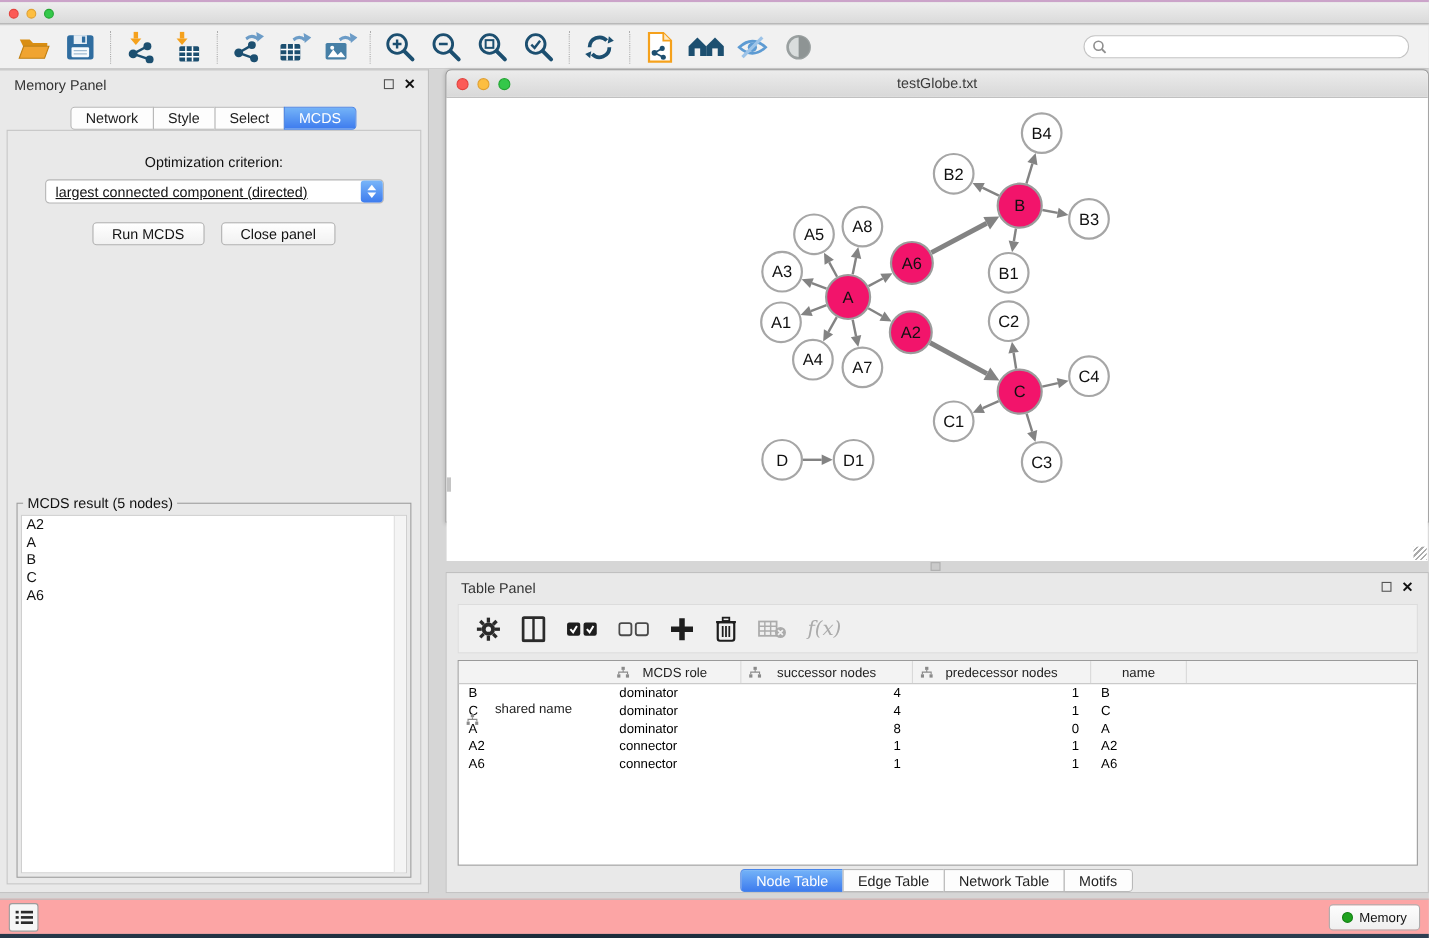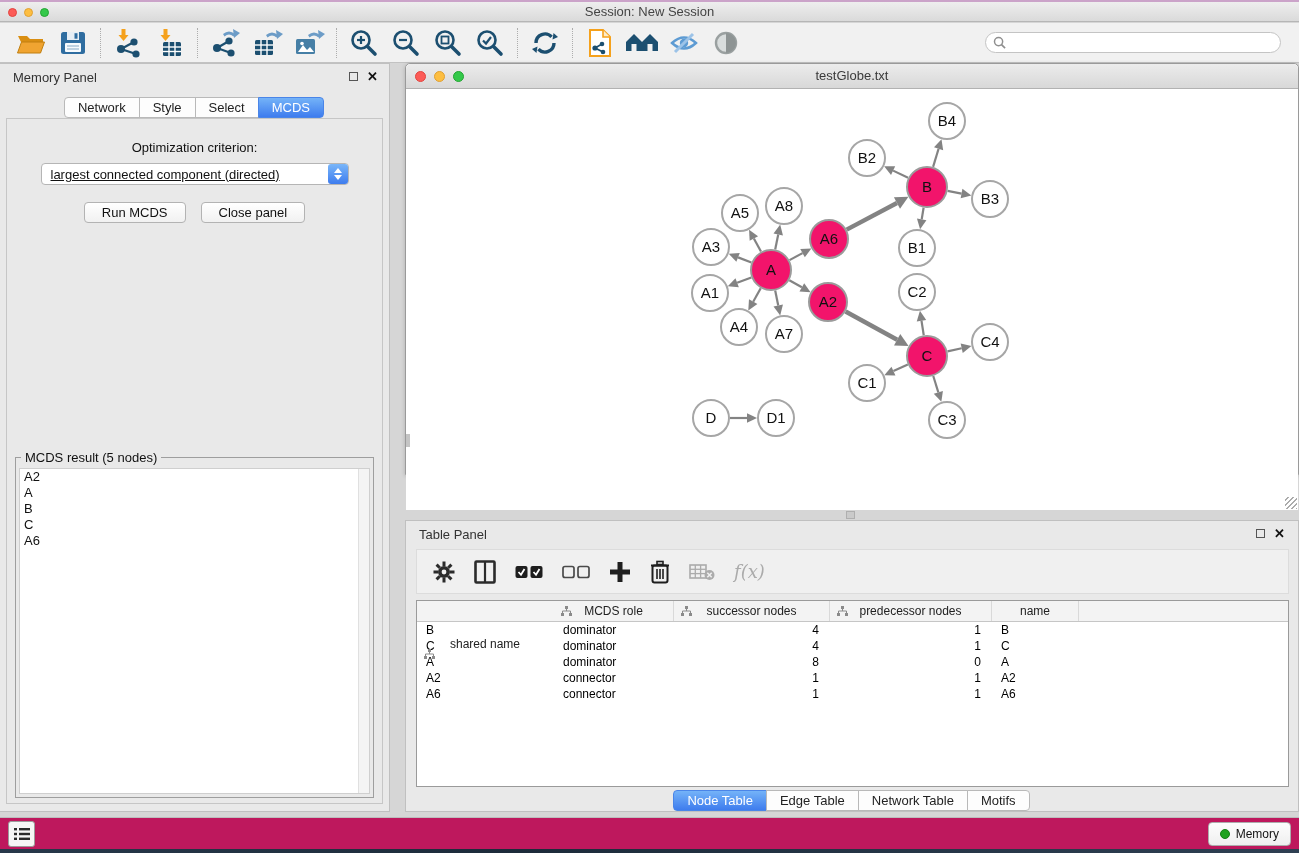--- a/index.html
+++ b/index.html
@@ -90,21 +90,21 @@
   .th { position:relative; display:flex; align-items:center; justify-content:center; gap:4px;
     font-size:12px; color:#222; border-right:1px solid #D9D9D9; flex-shrink:0; }
   .th .hicon { position:absolute; left:7px; top:5px; }
   .tr { display:flex; height:16px; }
   .td { font-size:12px; color:#000; flex-shrink:0; line-height:16px; overflow:hidden; }
   .td.align-left { padding-left:9px; }
   .td.align-right { text-align:right; padding-right:11px; }
   #table-panel .tabbar { position:absolute; top:269px; left:0; width:100%; }
 
   
-  .statusbar { position:absolute; left:0; top:817px; width:100%; height:32px; background:#be185d;
+  .statusbar { position:absolute; left:0; top:817px; width:100%; height:32px; background:#fca5a5;
     border-top:1px solid #BDBDBD; }
   .list-btn { position:absolute; left:8px; top:3px; width:27px; height:26px; background:#F6F6F6;
     border:1px solid #9C9C9C; border-radius:3px; display:flex; align-items:center; justify-content:center; }
   .memory-btn { position:absolute; right:8px; top:4px; height:24px; padding:0 11px;
     background:linear-gradient(#FDFDFD,#EFEFEF); border:1px solid #ADADAD; border-radius:4px;
     display:flex; align-items:center; gap:6px; font-size:12px; color:#111; }
   .mem-dot { width:10px; height:10px; border-radius:50%; background:#1FA21F; border:1px solid #148014; }
   .bottom-strip { position:absolute; left:0; top:849px; width:100%; height:4px;
     background:linear-gradient(90deg,#27384A,#1C2B3A 40%,#2E3F52); }
 </style>
@@ -113,21 +113,20 @@
 
 <div class="app">
   <div class="top-line"></div>
 
   <div class="titlebar">
     <div class="lights">
       <span class="light red"></span>
       <span class="light yellow"></span>
       <span class="light green"></span>
     </div>
-    <div class="title">Session: New Session</div>
   </div>
 
   <div class="toolbar">
     <div class="tbtn">
       <svg width="32" height="28" viewBox="0 0 32 28">
         <path d="M3 7h9l3 3h13v3H6z" fill="#D98E12"></path>
         <path d="M6.5 13h23l-4 11H2.5z" fill="#F0A431" stroke="#C07F10" stroke-width="1"></path>
       </svg>
     </div>
     <div class="tbtn">

